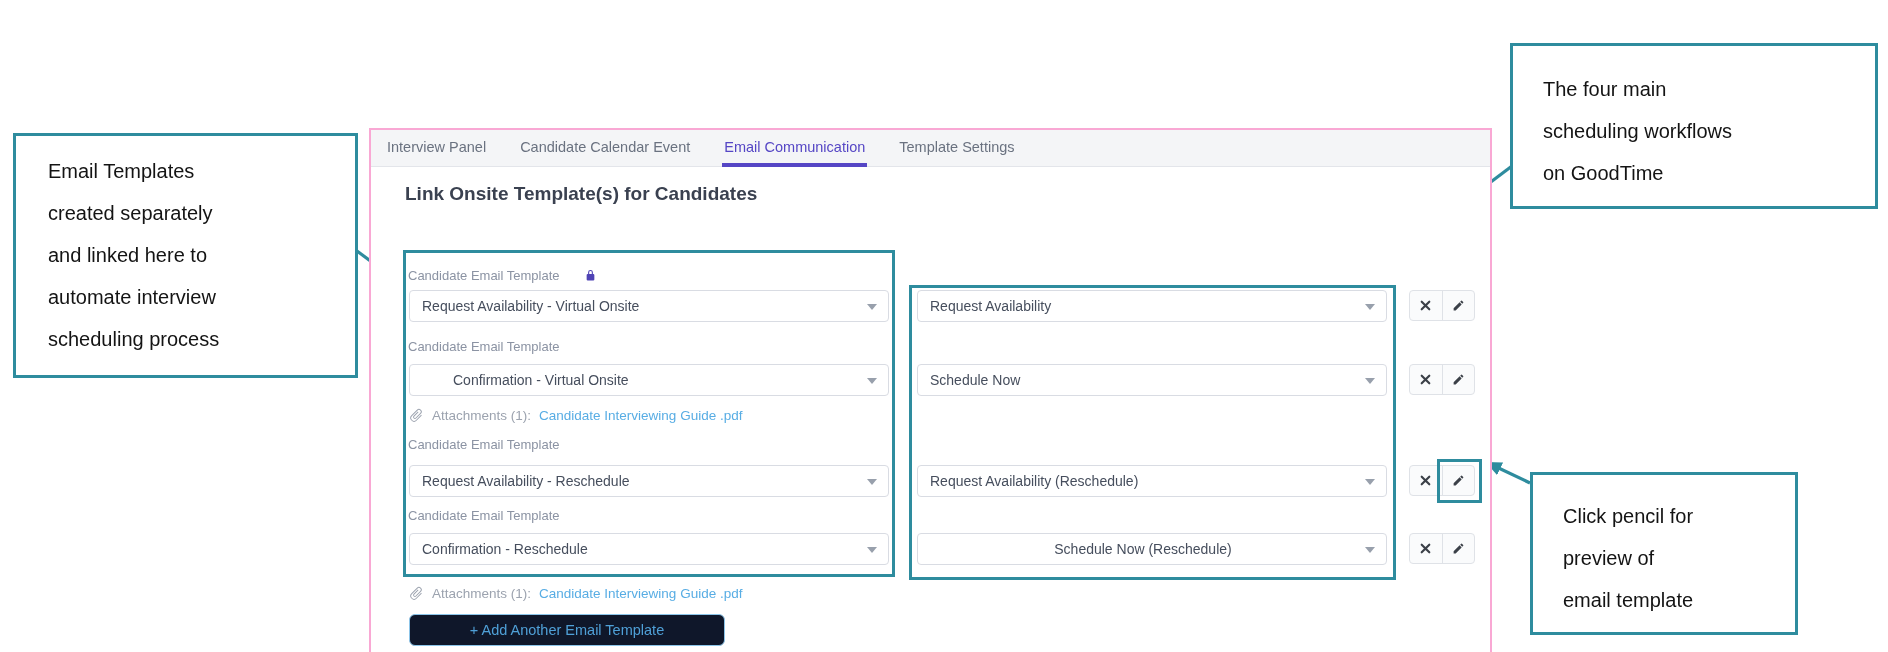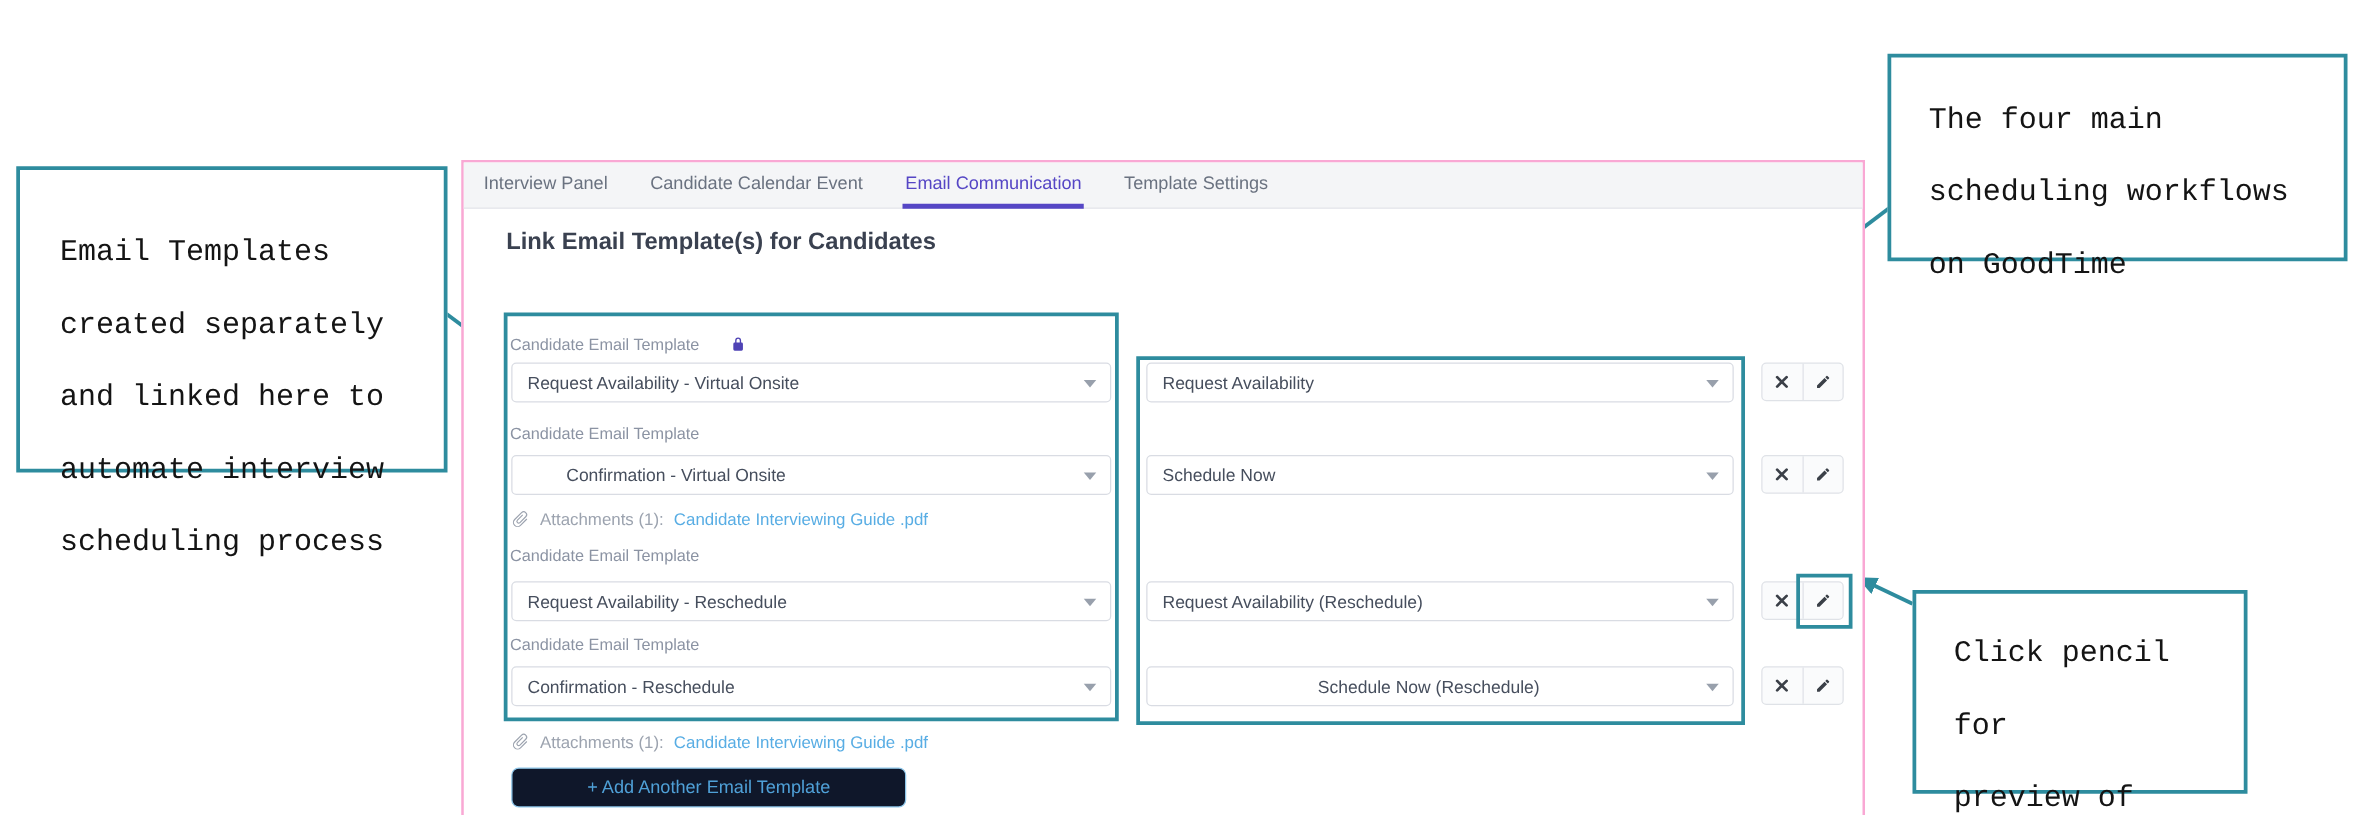--- a/index.html
+++ b/index.html
@@ -11,26 +11,26 @@
     font-family: "Liberation Sans", sans-serif;
     overflow: hidden;
   }
 
   
   .callout {
     position: absolute;
     border: 3px solid #2E8C9E;
     background: #ffffff;
     color: #141414;
-    font-size: 24px;
-    line-height: 58px;
+    font-size: 20px;
+    line-height: 42px;
     white-space: pre-line;
-    font-family: Liberation Mono, monospace;
-  }
-  .callout-left   { left: 13px;  top: 133px; width: 345px; height: 245px; padding: 38px 10px 0 32px; }
+    font-family: Liberation Sans, sans-serif;
+  }
+  .callout-left   { left: 13px;  top: 133px; width: 345px; height: 245px; padding: 14px 10px 0 32px; }
   .callout-topright { left: 1510px; top: 43px; width: 368px; height: 166px; padding: 22px 10px 0 30px; }
   .callout-bottomright { left: 1530px; top: 472px; width: 268px; height: 163px; padding: 20px 8px 0 30px; }
 
   .arrows { position:absolute; left:0; top:0; width:1888px; height:652px; pointer-events:none; }
 
   
   .card {
     position: absolute;
     left: 369px; top: 108px;
     width: 1123px; height: 530px;
@@ -160,21 +160,21 @@
 
   <div class="card">
 
     <div class="tabbar">
       <div class="tab">Interview Panel</div>
       <div class="tab">Candidate Calendar Event</div>
       <div class="tab active">Email Communication</div>
       <div class="tab">Template Settings</div>
     </div>
 
-    <div class="section-title">Link Email Template(s) for Candidates</div>
+    <div class="section-title">Link Onsite Template(s) for Candidates</div>
 
     <div class="group-box left-box"></div>
 
     <div class="field-label" style="left:37px; top:138px;">
       <span>Candidate Email Template</span>
       <svg class="lock" viewBox="0 0 24 24">
           <path d="M12 1.8a4.4 4.4 0 0 0-4.4 4.4v3H7a2.1 2.1 0 0 0-2.1 2.1v8a2.1 2.1 0 0 0 2.1 2.1h10a2.1 2.1 0 0 0 2.1-2.1v-8A2.1 2.1 0 0 0 17 9.2h-.6v-3A4.4 4.4 0 0 0 12 1.8zm-2.4 4.4a2.4 2.4 0 1 1 4.8 0v3H9.6v-3z"></path>
         </svg>
     </div>
     <div class="select" style="left:38px; top:160px; width:480px;">

